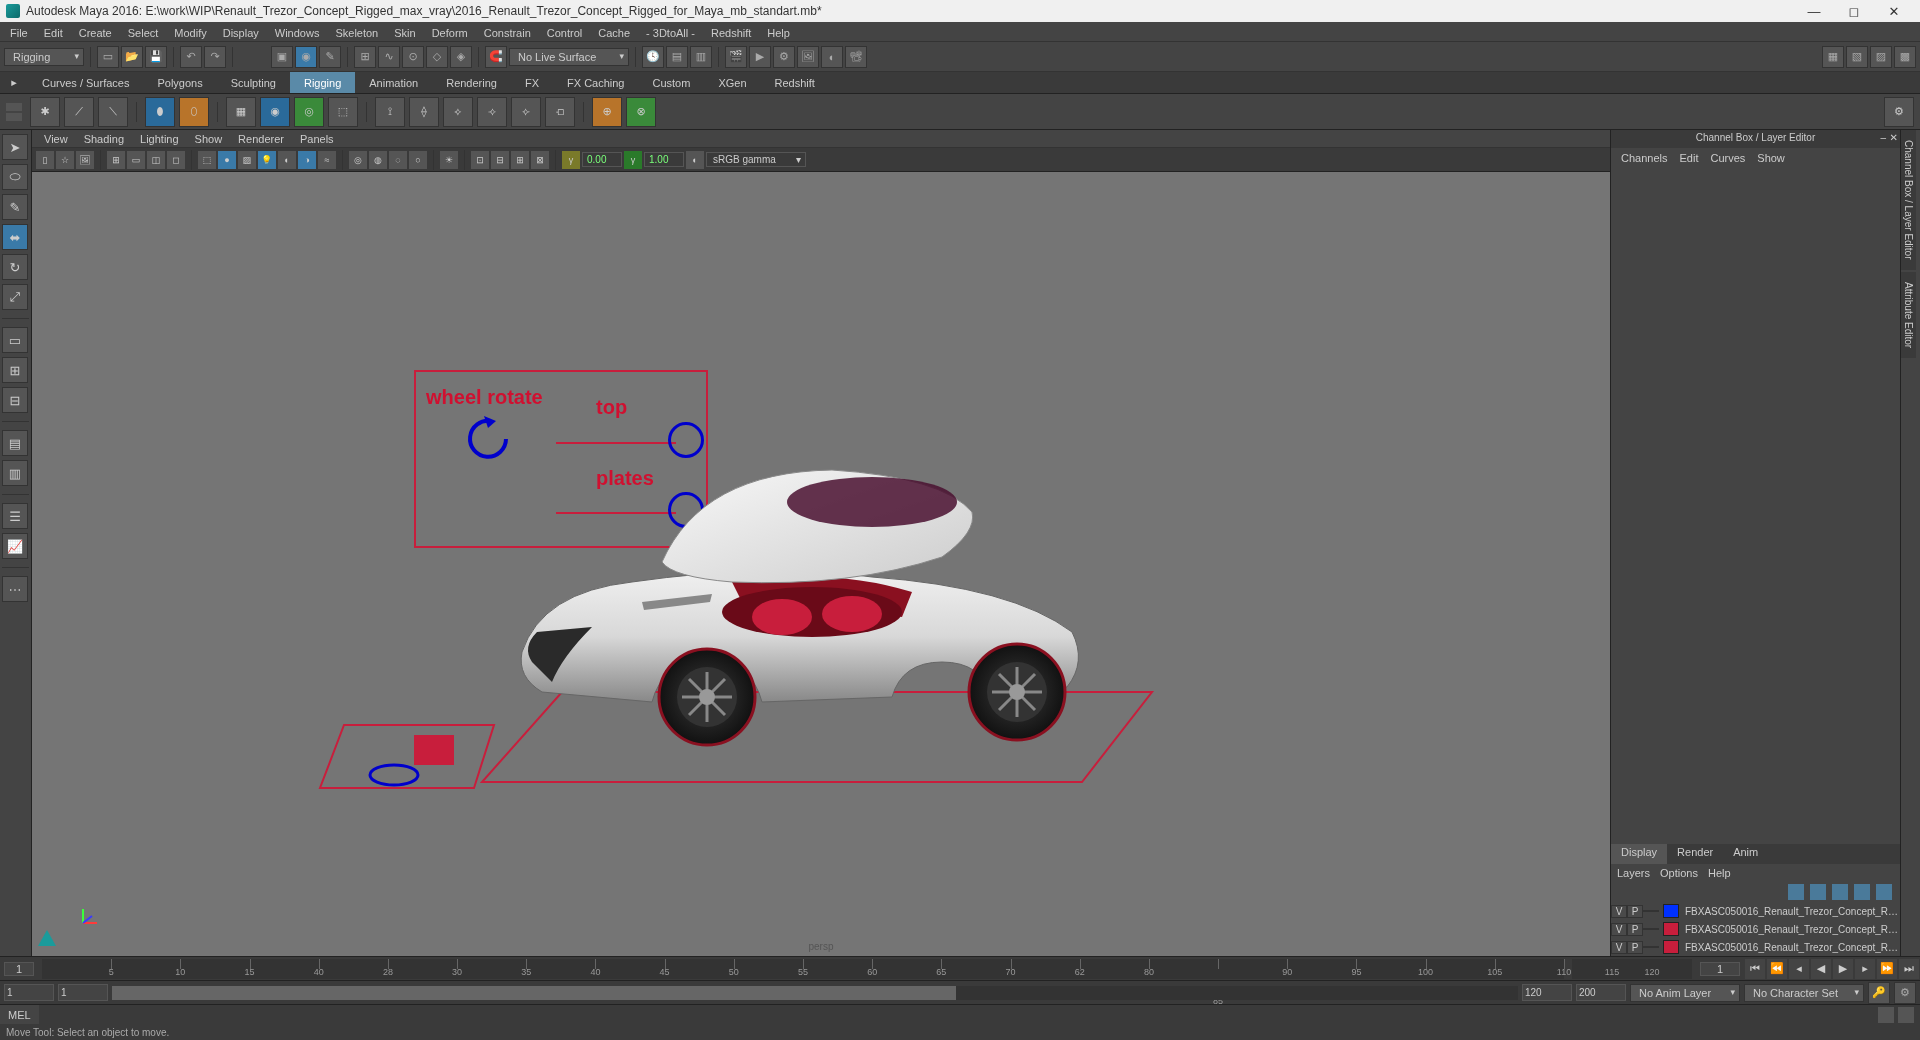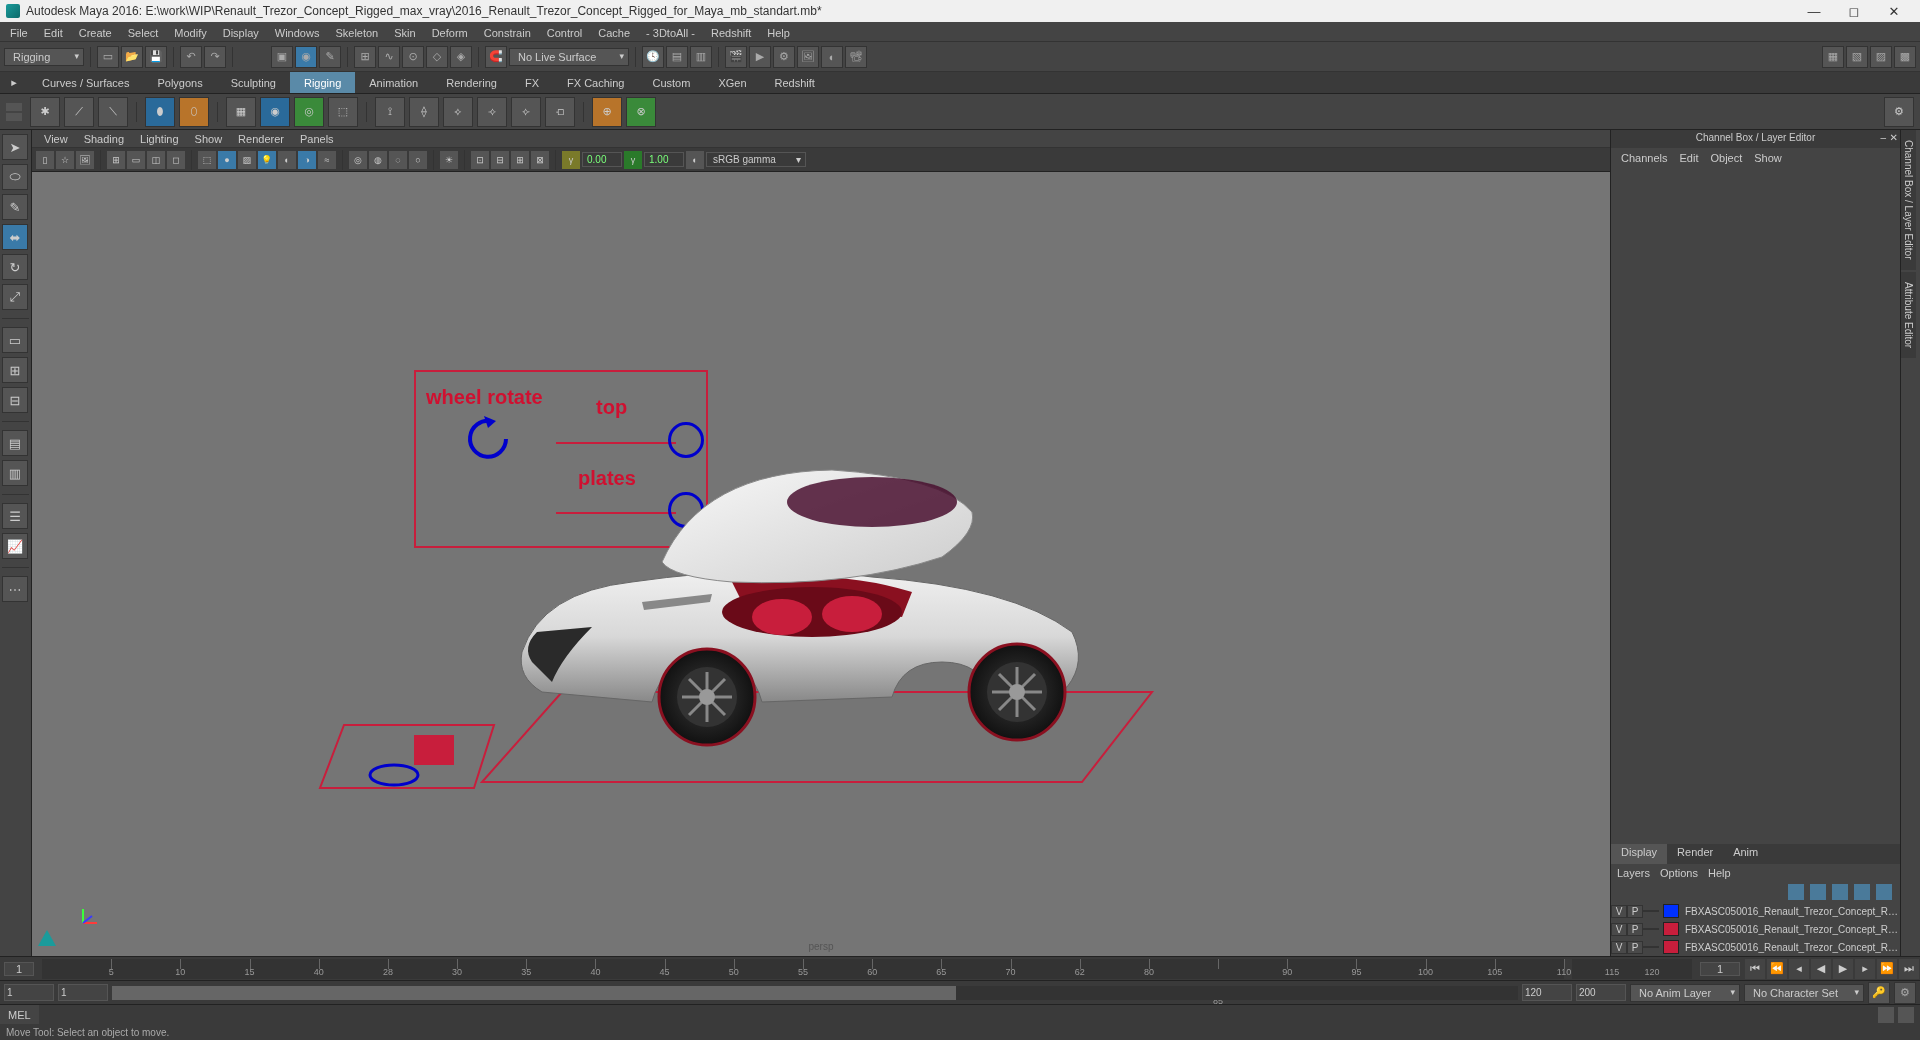--- a/index.html
+++ b/index.html
@@ -316,21 +316,21 @@
 
         <svg style="position:absolute; left:282px; top:548px; width:190px; height:78px;">
           <polygon points="30,5 180,5 160,68 6,68" fill="none" stroke="#c81e3c" stroke-width="2"></polygon>
           <ellipse cx="80" cy="55" rx="24" ry="10" fill="none" stroke="#0000cc" stroke-width="3"></ellipse>
           <rect x="100" y="15" width="40" height="30" fill="#c81e3c"></rect>
         </svg>
 
         <div class="ctrl-panel">
           <div class="ctrl-label" style="left:10px; top:14px;">wheel rotate</div>
           <div class="ctrl-label" style="left:180px; top:24px;">top</div>
-          <div class="ctrl-label" style="left:162px; top:95px;">plates</div>
+          <div class="ctrl-label" style="left:180px; top:95px;">plates</div>
           <svg style="position:absolute; left:50px; top:42px; width:50px; height:50px;">
             <path d="M 40 25 A 18 18 0 1 1 25 7" fill="none" stroke="#0000cc" stroke-width="4"></path>
             <polygon points="18,2 30,7 22,14" fill="#0000cc"></polygon>
           </svg>
           <div class="ctrl-line" style="left:140px; top:70px; width:120px;"></div>
           <div class="ctrl-circle" style="left:252px; top:50px; width:36px; height:36px;"></div>
           <div class="ctrl-line" style="left:140px; top:140px; width:120px;"></div>
           <div class="ctrl-circle" style="left:252px; top:120px; width:36px; height:36px;"></div>
         </div>
 
@@ -413,21 +413,21 @@
 
   <div class="right-panel">
     <div class="right-title">
       <span>Channel Box / Layer Editor</span>
       <span class="rx">–</span>
       <span class="rm">✕</span>
     </div>
     <div class="channel-menus" id="chmenus">
         <span>Channels</span>
         <span>Edit</span>
-        <span>Object</span>
+        <span>Curves</span>
         <span>Show</span>
       </div>
     <div class="channel-box"></div>
     <div class="layer-tabs" id="ltabs">
         <div class="ltab active">Display</div>
         <div class="ltab">Render</div>
         <div class="ltab">Anim</div>
       </div>
     <div class="layer-menus" id="lmenus">
         <span>Layers</span>

